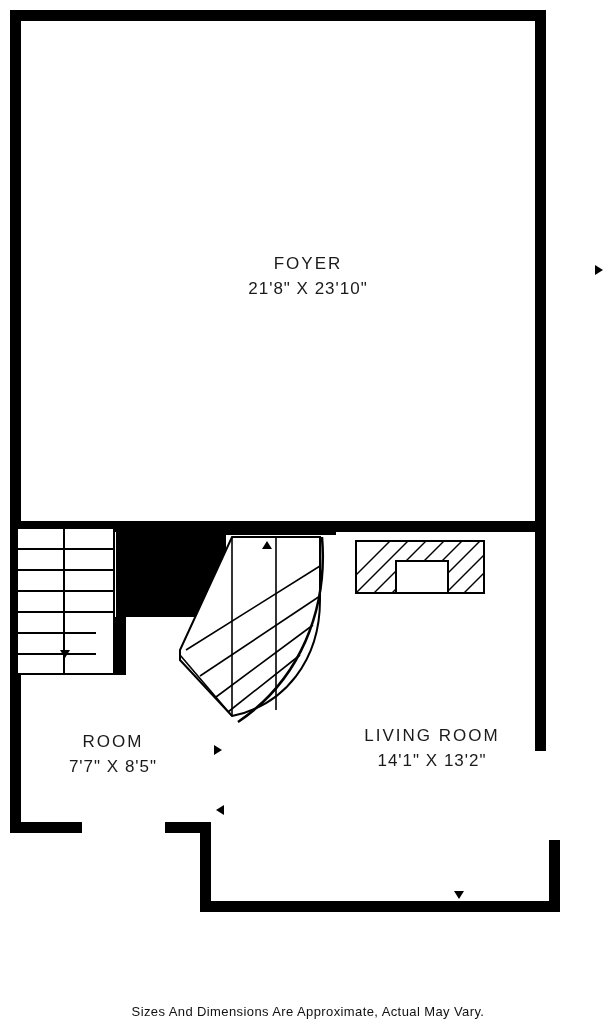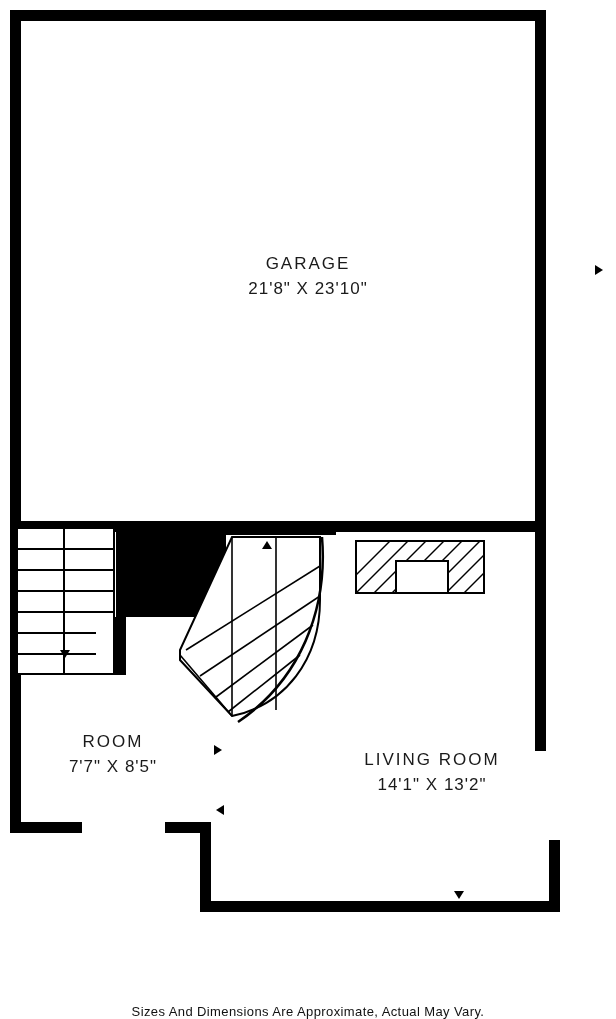--- a/index.html
+++ b/index.html
@@ -175,29 +175,29 @@
   <div class="arrow arrow-left" style="left:13px; top:745px;"></div>
   <div class="arrow arrow-right" style="left:214px; top:745px;"></div>
 
   <div class="arrow arrow-left" style="left:216px; top:805px;"></div>
   <div class="arrow arrow-down" style="left:454px; top:891px;"></div>
 
   <div class="arrow arrow-down" style="left:60px; top:650px;"></div>
   <div class="arrow arrow-up" style="left:262px; top:541px;"></div>
 
   <div class="room-label" style="left:0px; top:252px; width:616px;">
-    <div class="room-name">GARAGE</div>
+    <div class="room-name">FOYER</div>
     <div class="room-dims">21'8" X 23'10"</div>
   </div>
 
   <div class="room-label" style="left:13px; top:730px; width:200px;">
     <div class="room-name">ROOM</div>
     <div class="room-dims">7'7" X 8'5"</div>
   </div>
 
-  <div class="room-label" style="left:332px; top:724px; width:200px;margin-top:24px;">
+  <div class="room-label" style="left:332px; top:724px; width:200px;">
     <div class="room-name">LIVING ROOM</div>
     <div class="room-dims">14'1" X 13'2"</div>
   </div>
 
   <div class="footer" style="top:1004px;">Sizes And Dimensions Are Approximate, Actual May Vary.</div>
 
 </div>
 
 </body></html>

